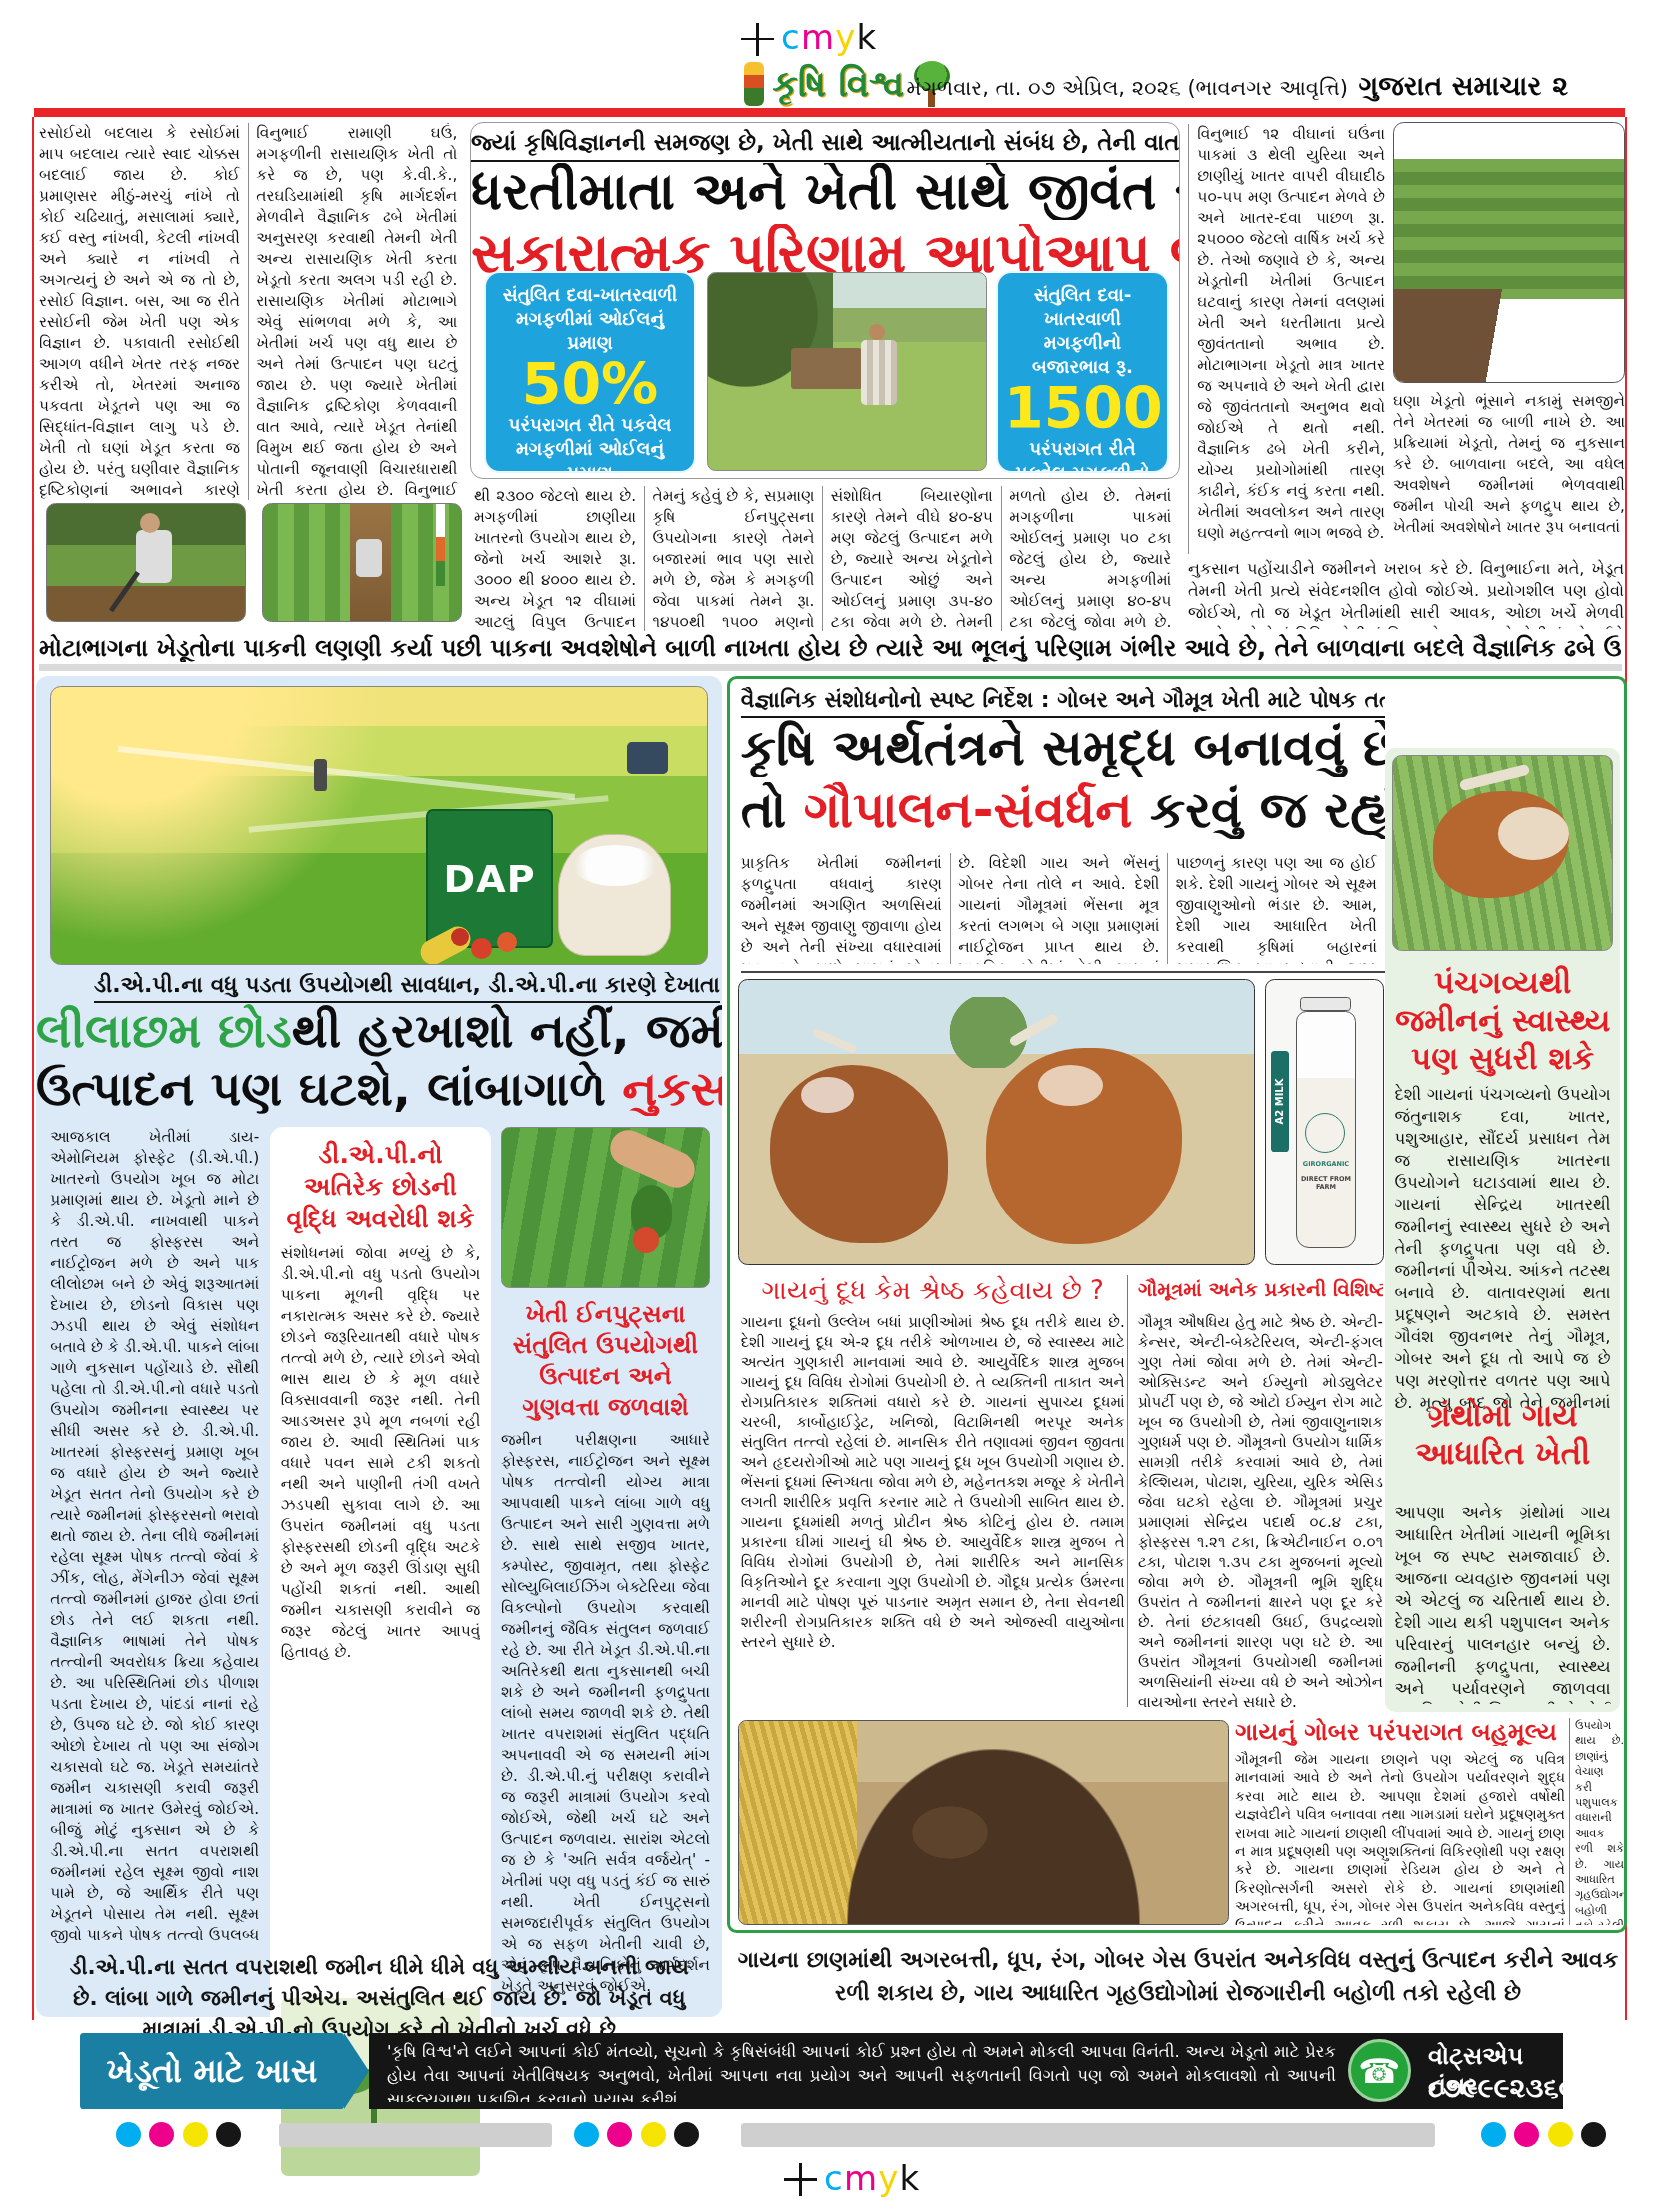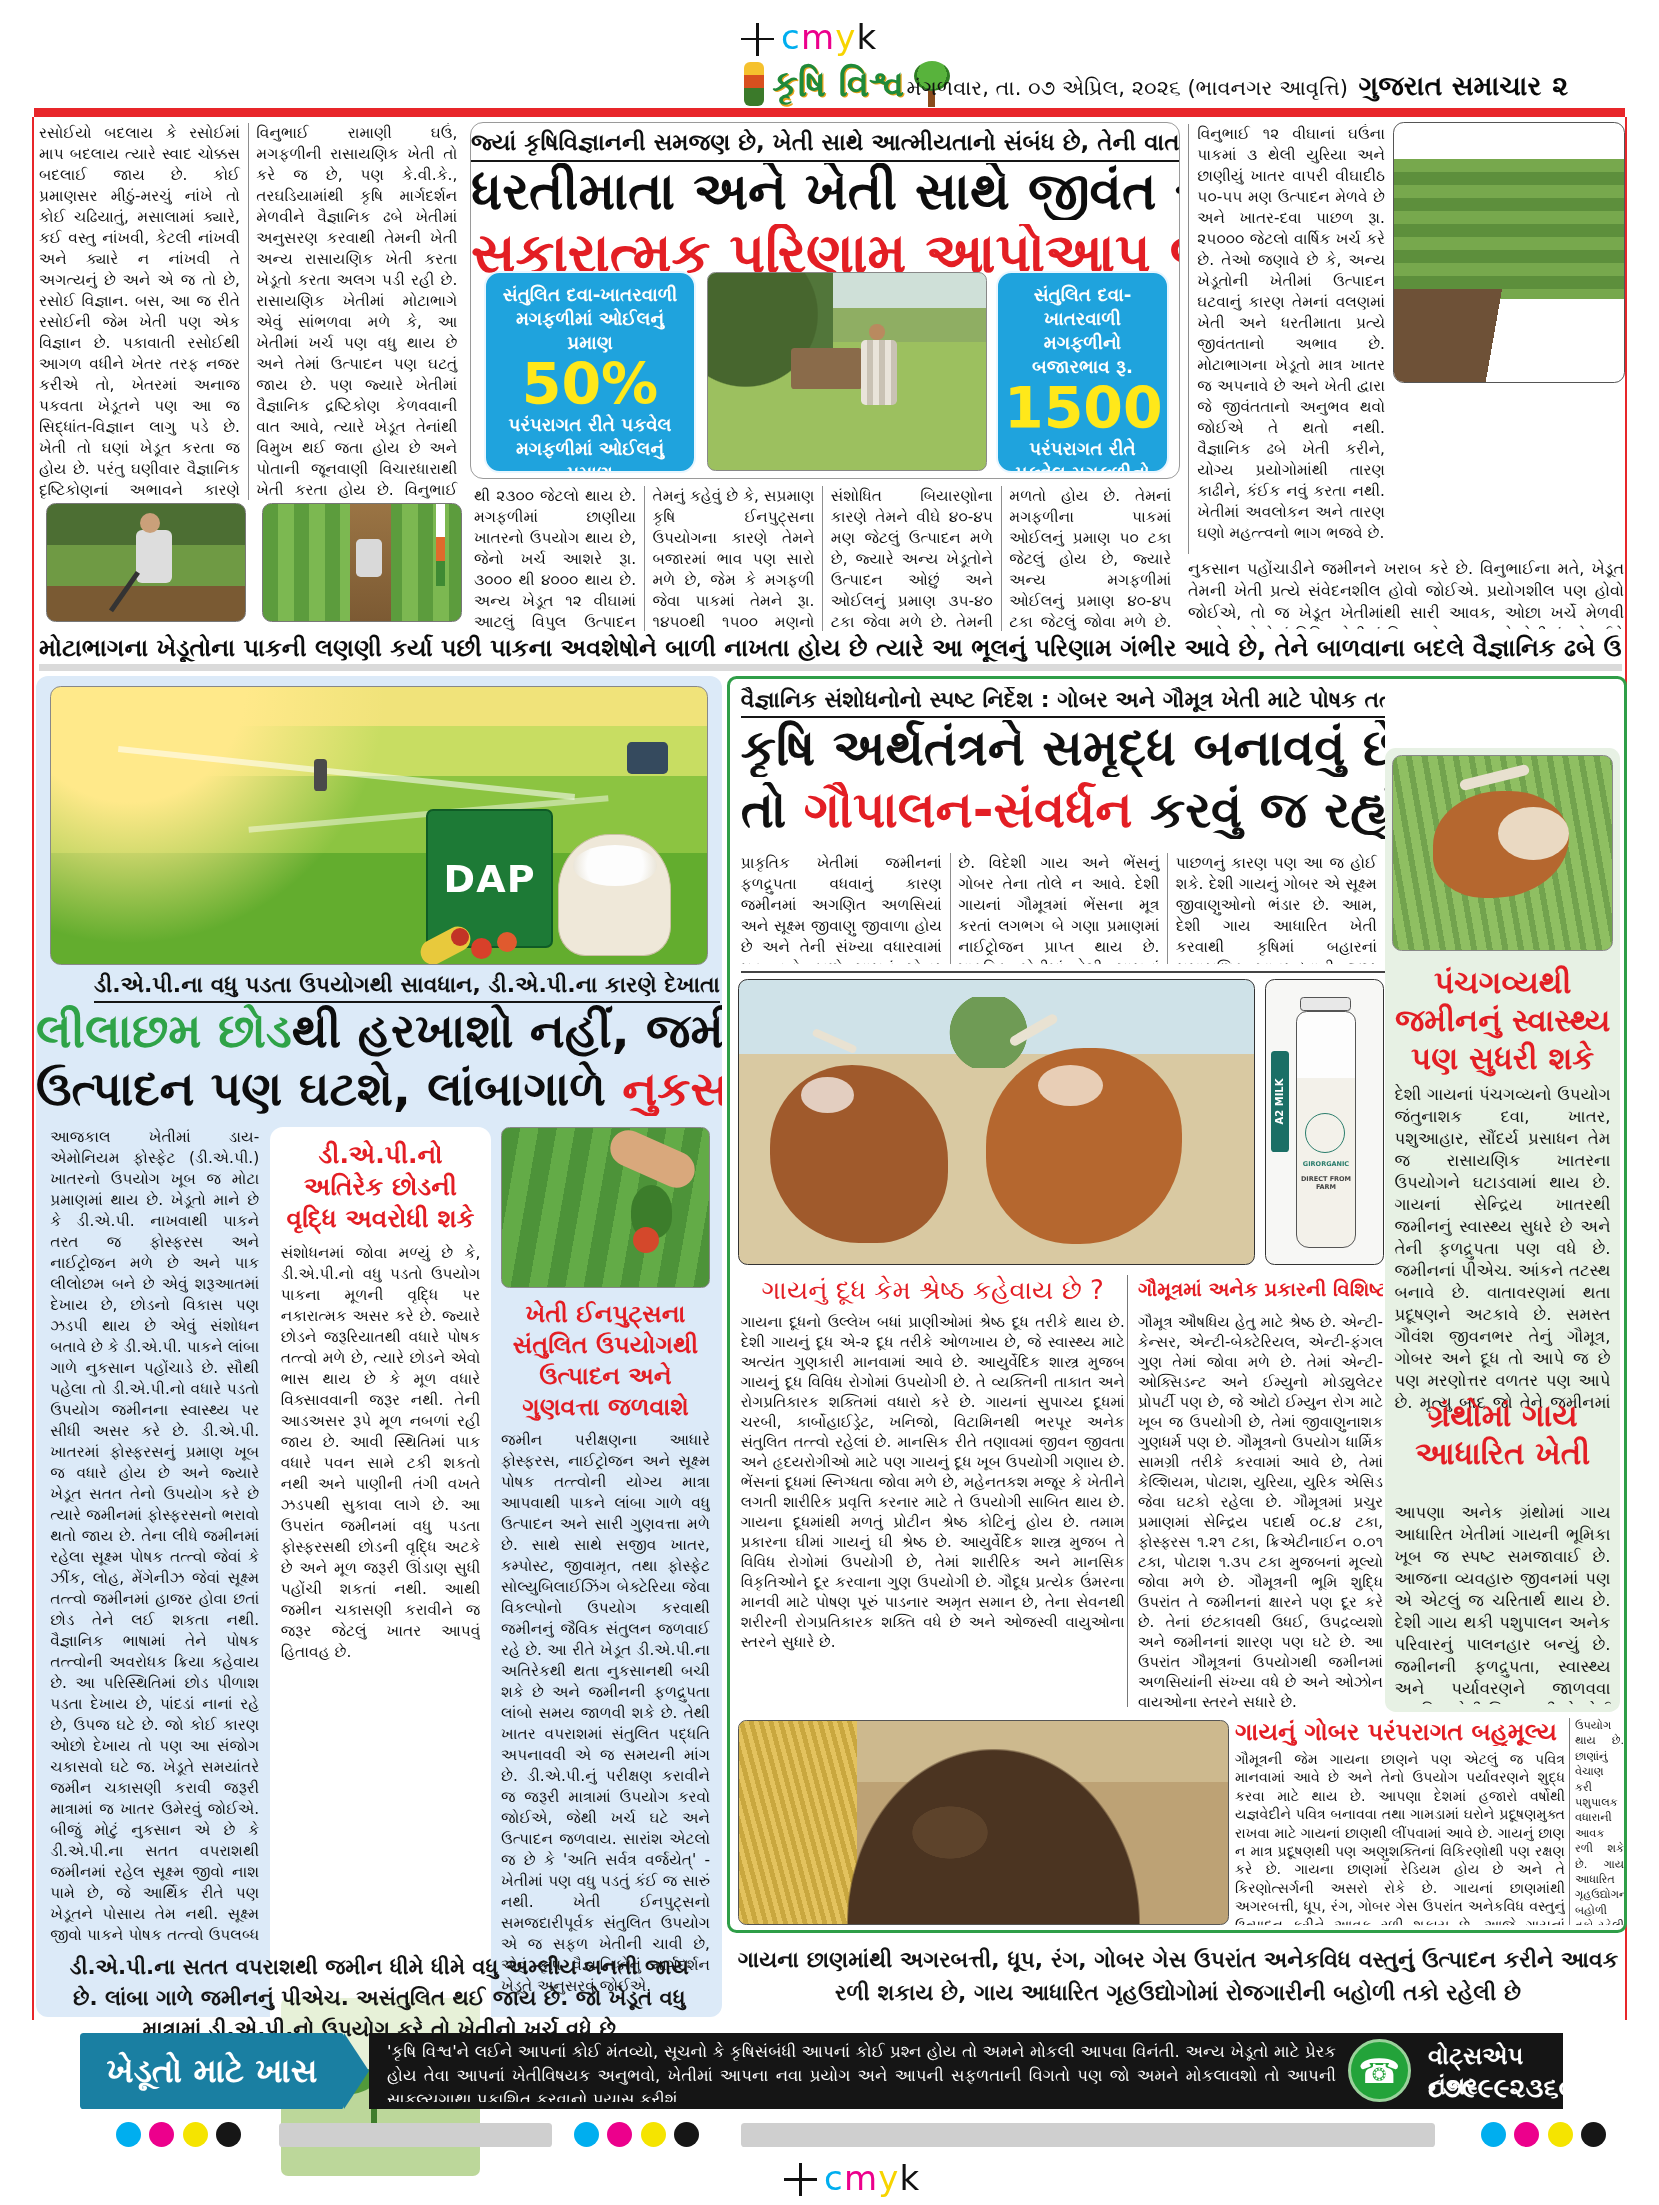--- a/index.html
+++ b/index.html
@@ -108,20 +108,21 @@
       <div class="c bt">સંશોધિત બિયારણોના કારણે તેમને વીઘે ૪૦-૪૫ મણ જેટલું ઉત્પાદન મળે છે, જ્યારે અન્ય ખેડૂતોને ઉત્પાદન ઓછું અને ઓઈલનું પ્રમાણ ૩૫-૪૦ ટકા જેવા મળે છે. તેમની આવકની વાત કરીએ તો તેઓ રૂા. ૩૫,૦૦૦ વીઘાદીઠ આવક પ્રમાણે રૂા. ૪,૨૦,૦૦૦ની ચોખ્ખી આવક મેળવે છે.</div>
       <div class="c bt">મળતો હોય છે. તેમનાં મગફળીના પાકમાં ઓઈલનું પ્રમાણ ૫૦ ટકા જેટલું હોય છે, જ્યારે અન્ય મગફળીમાં ઓઈલનું પ્રમાણ ૪૦-૪૫ ટકા જેટલું જોવા મળે છે. સંતુલિત દવા-ખાતરવાળી મગફળીના તેમને ઊંચા ભાવ મળે છે અને તેનાં થકી તેઓ ઉત્તમ આવક મેળવે છે.</div>
     </div>
   </div>
 
   <div class="abs bt" style="left:1188px;top:124px;width:197px;height:430px;border-left:1.2px solid #8d8d8d;padding-left:8.3px;">વિનુભાઈ ૧૨ વીઘાનાં ઘઉંના પાકમાં ૩ થેલી યુરિયા અને છાણીયું ખાતર વાપરી વીઘાદીઠ ૫૦-૫૫ મણ ઉત્પાદન મેળવે છે અને ખાતર-દવા પાછળ રૂા. ૨૫૦૦૦ જેટલો વાર્ષિક ખર્ચ કરે છે. તેઓ જણાવે છે કે, અન્ય ખેડૂતોની ખેતીમાં ઉત્પાદન ઘટવાનું કારણ તેમનાં વલણમાં ખેતી અને ધરતીમાતા પ્રત્યે જીવંતતાનો અભાવ છે. મોટાભાગના ખેડૂતો માત્ર ખાતર જ અપનાવે છે અને ખેતી દ્વારા જે જીવંતતાનો અનુભવ થવો જોઈએ તે થતો નથી. વૈજ્ઞાનિક ઢબે ખેતી કરીને, યોગ્ય પ્રયોગોમાંથી તારણ કાઢીને, કંઈક નવું કરતા નથી. ખેતીમાં અવલોકન અને તારણ ઘણો મહત્ત્વનો ભાગ ભજવે છે.</div>
   <div class="abs" style="left:1393px;top:122px;width:232px;height:261px;border:1.8px solid #555;border-radius:10.7px;overflow:hidden;background:linear-gradient(180deg,#cfdccab 0,#cddcc9 14%,#7fae53 14% 68%,#6b4f33 68% 100%);">
     <div class="abs" style="left:0;top:14%;width:100%;height:54%;background:repeating-linear-gradient(180deg,#77a84d 0 13px,#5d8f3c 13px 26px);"></div>
     <div class="abs" style="left:0;bottom:0;width:60%;height:36%;background:linear-gradient(100deg,#6e5137 0 70%,transparent 70%);"></div>
   </div>
+  <div class="abs bt" style="left:1393px;top:391px;width:232px;height:164px;">ઘણા ખેડૂતો ભૂંસાને નકામું સમજીને તેને ખેતરમાં જ બાળી નાખે છે. આ પ્રક્રિયામાં ખેડૂતો, તેમનું જ નુકસાન કરે છે. બાળવાના બદલે, આ વધેલ અવશેષને જમીનમાં ભેળવવાથી જમીન પોચી અને ફળદ્રુપ થાય છે, ખેતીમાં અવશેષોને ખાતર રૂપ બનાવતાં</div>
   <div class="abs bt" style="left:1188px;top:558px;width:436px;height:71px;font-size:16px;line-height:22px;">નુકસાન પહોંચાડીને જમીનને ખરાબ કરે છે. વિનુભાઈના મતે, ખેડૂત તેમની ખેતી પ્રત્યે સંવેદનશીલ હોવો જોઈએ. પ્રયોગશીલ પણ હોવો જોઈએ, તો જ ખેડૂત ખેતીમાંથી સારી આવક, ઓછા ખર્ચે મેળવી શકશે અને તેમાં વિવિધ ખેતીનાં નિષ્ણાતોના અનુભવે ખેતીમાં જોડાઈને ખેતીમાં વધુ ઉત્તમ પરિણામ પણ મેળવી શકશે.</div>
 
   <div class="abs" style="left:39px;top:634px;width:1583px;font-size:24px;font-weight:700;text-align:center;white-space:nowrap;overflow:hidden;color:#0c0c0c;">મોટાભાગના ખેડૂતોના પાકની લણણી કર્યા પછી પાકના અવશેષોને બાળી નાખતા હોય છે ત્યારે આ ભૂલનું પરિણામ ગંભીર આવે છે, તેને બાળવાના બદલે વૈજ્ઞાનિક ઢબે ઉપયોગ થાય તો આ જ અવશેષો પોષણયુક્ત ખાતરની જરૂરિયાત પૂરી કરશે</div>
   <div class="abs" style="left:39px;top:664px;width:1583px;height:7.1px;background:#dadada;"></div>
 
   <div class="abs" style="left:36px;top:676px;width:686px;height:1341px;background:#dceaf8;border-radius:12px;padding-left:21px;">
     <div class="abs" style="left:14.2px;top:9.5px;width:658px;height:279px;border:1.8px solid #888;border-radius:10.7px;overflow:hidden;background:radial-gradient(circle at 12% 0%,#ffe98a 0 18%,transparent 40%),linear-gradient(180deg,#f0e37a 0 14%,#c8dd62 14% 32%,#8cc441 32% 60%,#63ad2e 60% 100%);">
       <div class="abs" style="left:10%;top:30%;width:70%;height:6px;background:rgba(255,255,255,.55);transform:rotate(6deg);"></div>
       <div class="abs" style="left:30%;top:45%;width:55%;height:6px;background:rgba(255,255,255,.45);transform:rotate(-5deg);"></div>
       <div class="abs" style="left:40%;top:26%;width:13px;height:32px;background:#4a4a4a;border-radius:3.6px;"></div>

